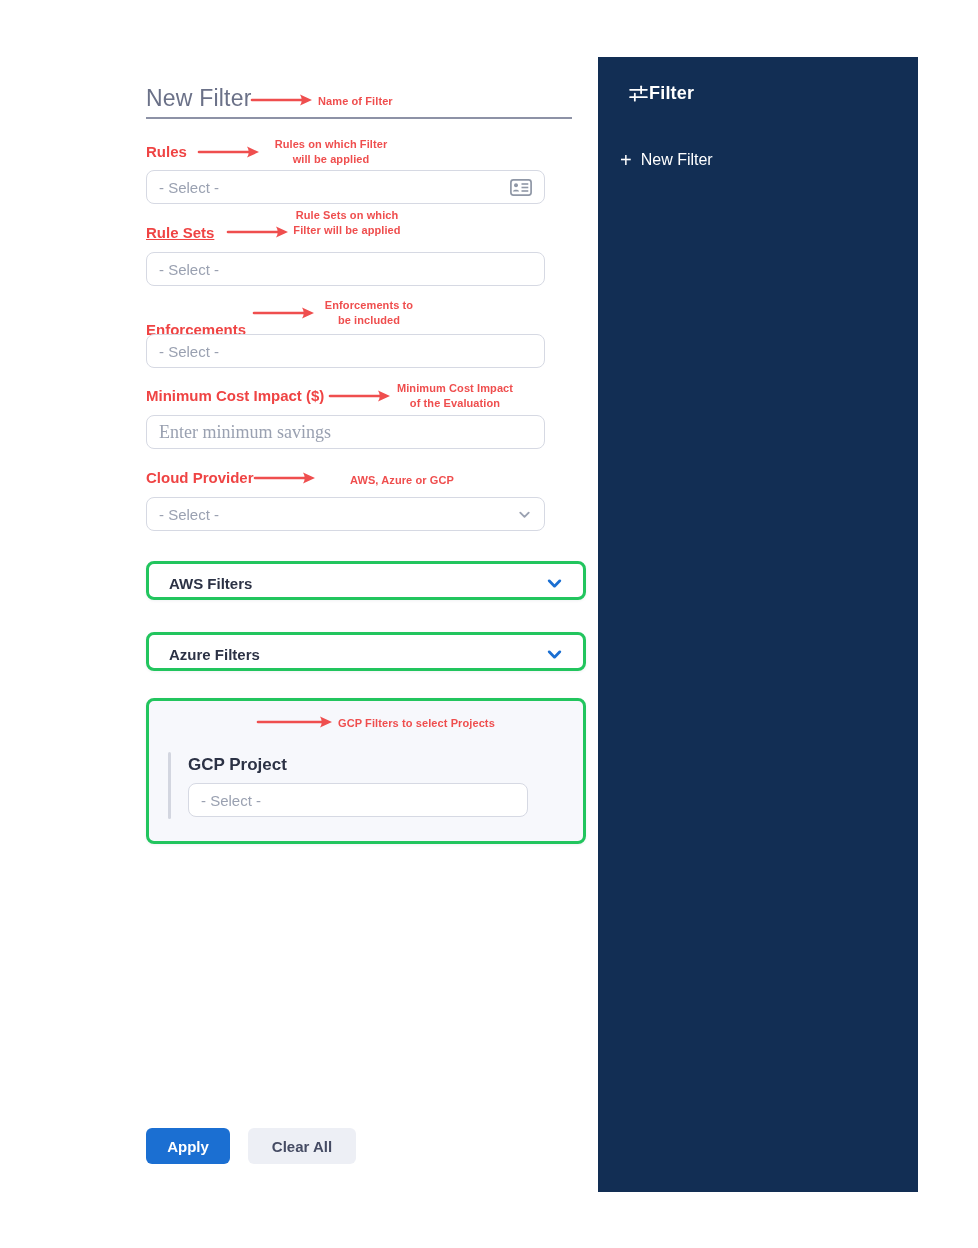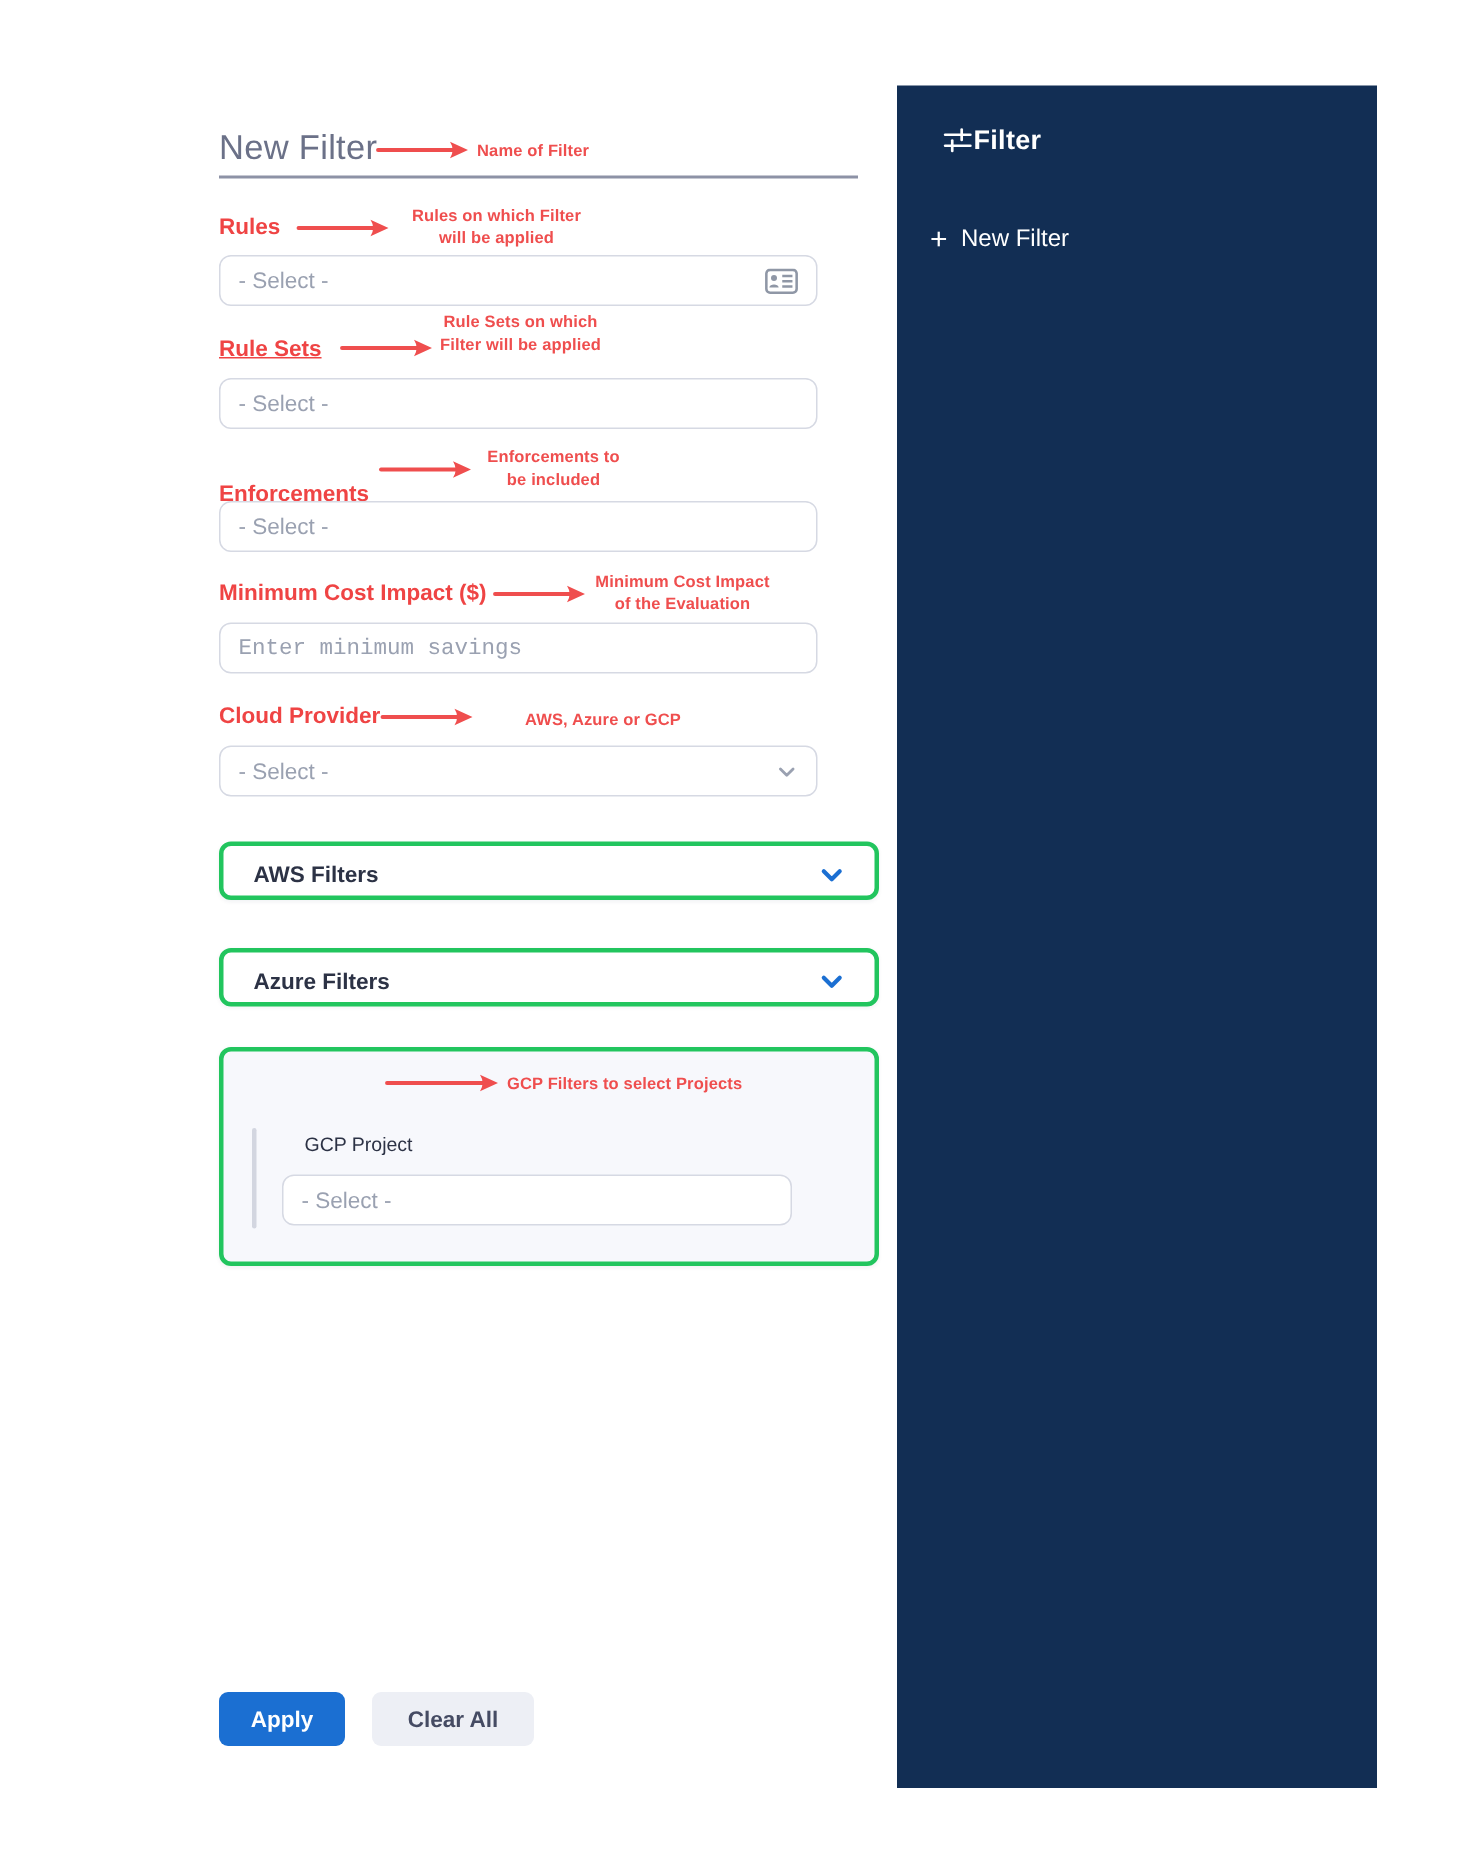--- a/index.html
+++ b/index.html
@@ -23,42 +23,42 @@
   }
   .select-box, .text-input {
     position:absolute; left:146px; width:399px; height:34px;
     border:1px solid #d6d9e3; border-radius:8px; background:#ffffff;
     display:flex; align-items:center; padding:0 12px;
     font-size:15px; color:#9aa1b1; cursor:pointer;
   }
   .select-box .spacer { flex:1; }
   .text-input { cursor:text; }
   .text-input input {
-    border:none; outline:none; width:100%; font-size:15px; color:#8b5cf6;
-    font-family:Liberation Mono, monospace; background:transparent;
+    border:none; outline:none; width:100%; font-size:18px; color:#8b5cf6;
+    font-family:Liberation Serif, serif; background:transparent;
   }
   .text-input input::placeholder { color:#9aa1b1; }
 
   
   .section-card {
     position:absolute; left:146px; width:440px;
     background:#ffffff; border:3px solid #22c55e; border-radius:8px;
     box-shadow:0 1px 3px rgba(25,35,60,.06);
   }
   .section-header {
     height:39px; display:flex; align-items:center; padding:0 20px; cursor:pointer;
   }
   .section-label { font-size:15px; font-weight:700; color:#2c3245; }
   .section-header .spacer { flex:1; }
   .gcp-card { background:#f7f8fc; height:146px; }
   .indent-line {
     position:absolute; left:19px; top:51px; width:3px; height:67px; background:#d3d6e0; border-radius:2px;
   }
   .gcp-project-label {
-    position:absolute; left:54px; top:54px; font-size:13px; font-weight:400; color:#2c3245;
+    position:absolute; left:39px; top:54px; font-size:17px; font-weight:700; color:#2c3245;
   }
   .gcp-select {
     position:absolute; left:39px; top:82px; width:340px; height:34px;
     border:1px solid #d6d9e3; border-radius:8px; background:#ffffff;
     display:flex; align-items:center; padding:0 12px; font-size:15px; color:#9aa1b1; cursor:pointer;
   }
 
   
   .btn-apply {
     position:absolute; left:146px; top:1128px; width:84px; height:36px;

